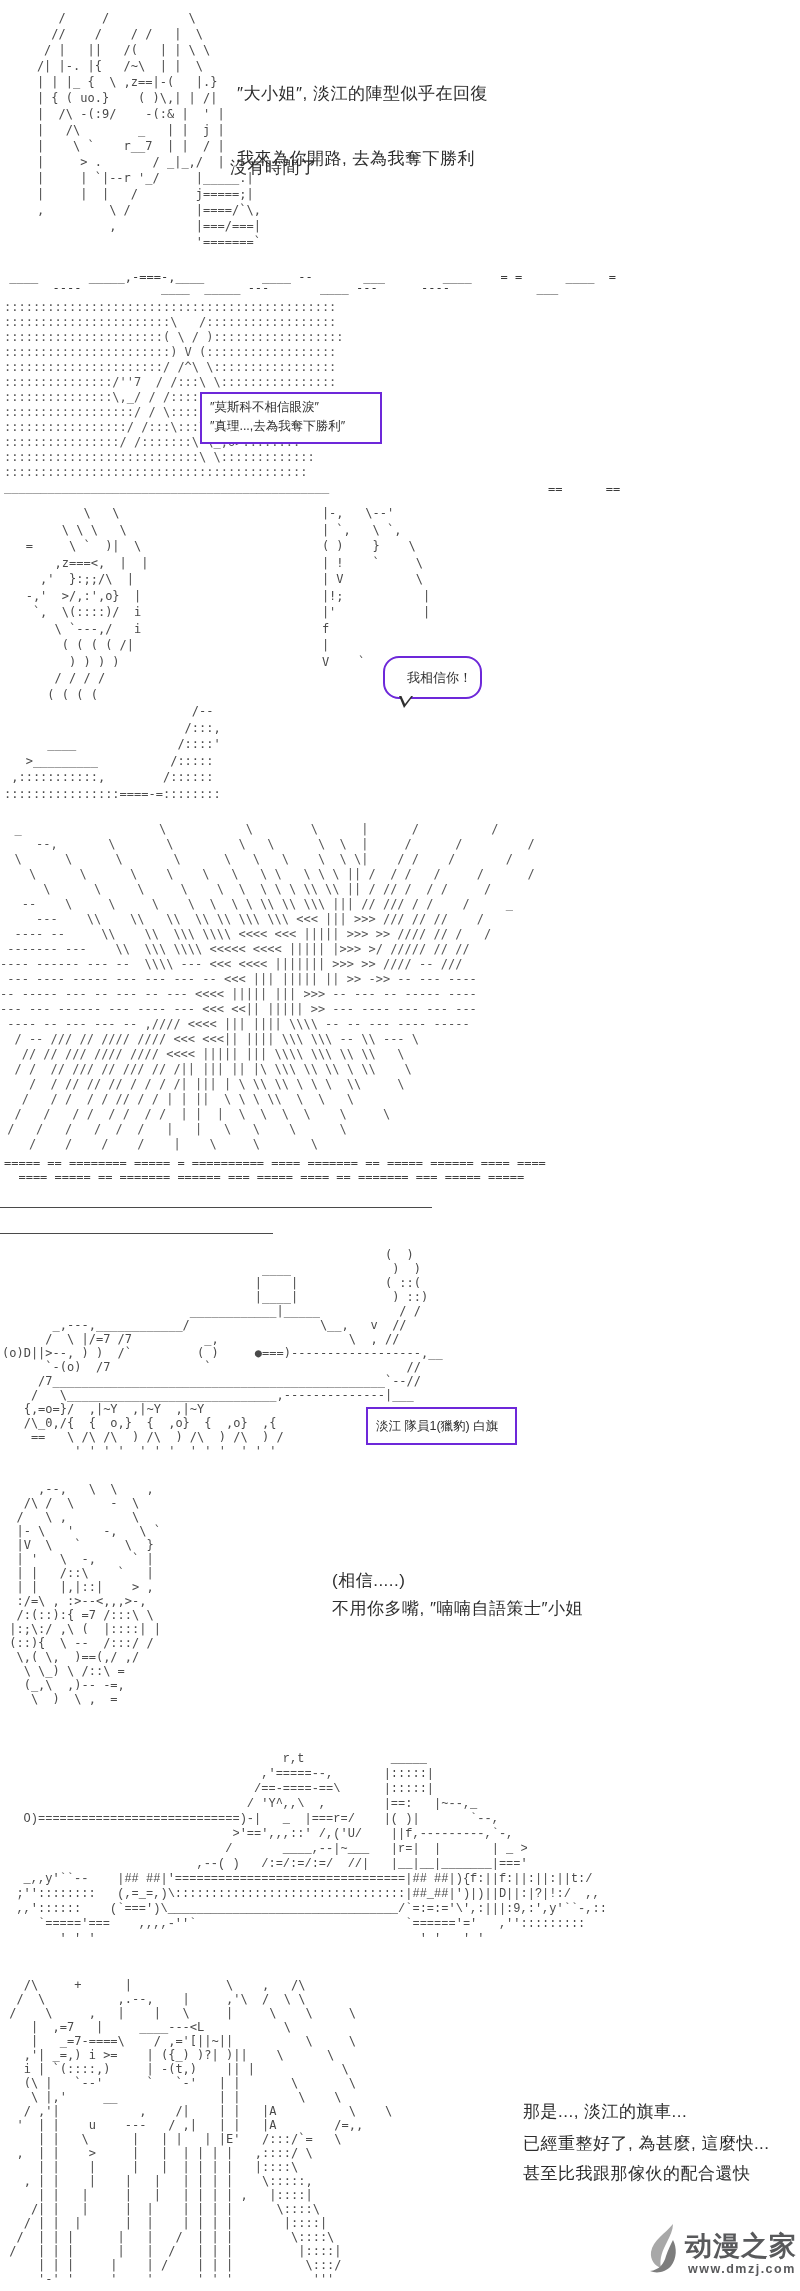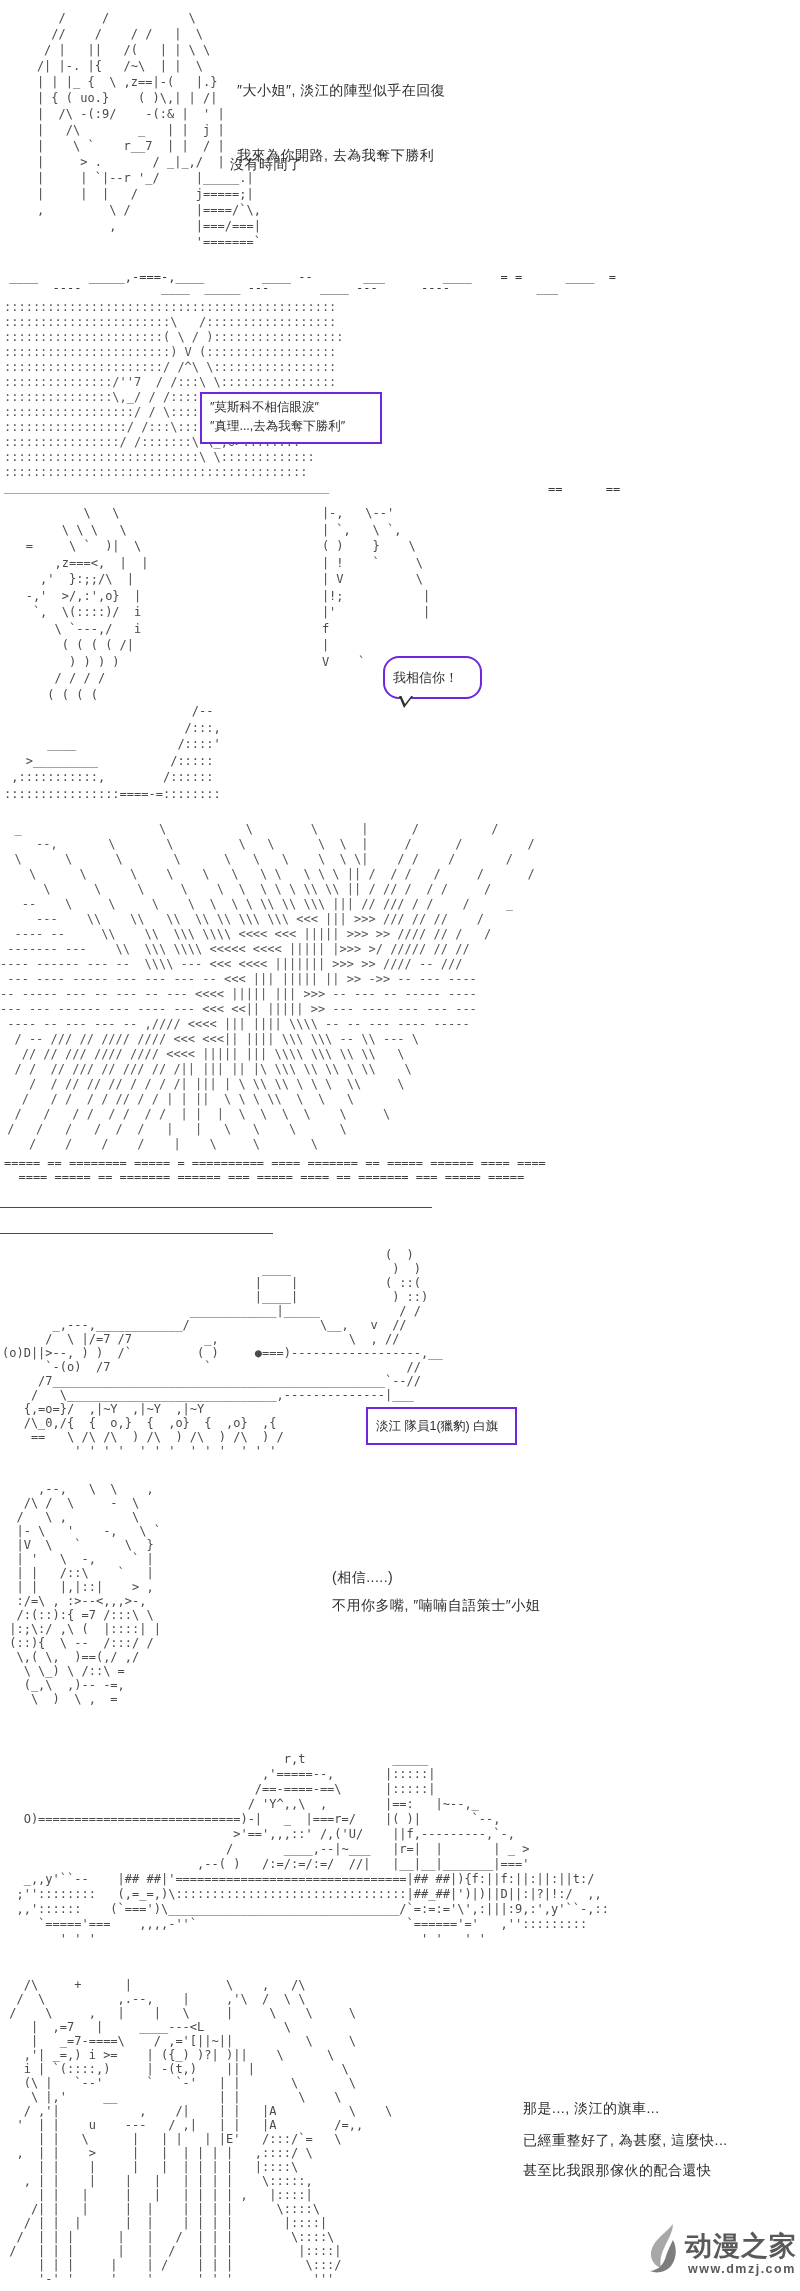--- a/index.html
+++ b/index.html
@@ -14,38 +14,38 @@
   }
   #art1{left:8px;top:10px;line-height:16px;}
   #divider-top{left:2px;top:272px;color:#3a3a3a;line-height:11px;}
   #art2{left:4px;top:300px;line-height:15px;color:#555;}
   #eq-marks{left:548px;top:482px;color:#3a3a3a;}
   #art3{left:4px;top:505px;line-height:16.5px;}
   #art4{left:0px;top:822px;line-height:15px;color:#565656;}
   #burst-base{left:4px;top:1156px;line-height:14px;color:#3f3f3f;}
   #art5{left:2px;top:1248px;line-height:14px;}
   #art6{left:2px;top:1482px;line-height:14px;}
-  #art7{left:2px;top:1752px;line-height:15px;}
+  #art7{left:2px;top:1752px;line-height:15px;font-family:Liberation Mono, monospace;}
   #art8{left:2px;top:1978px;line-height:14px;}
   .hline{position:absolute;border-top:1.5px solid #4a4a4a;}
   #hline-a{left:0;top:1207px;width:432px;}
   #hline-b{left:0;top:1233px;width:273px;}
   .dlg{
     position:absolute;white-space:nowrap;color:#2d2d2d;
-    font-size:14px;letter-spacing:0.5px;
+    font-size:17px;letter-spacing:0.5px;
   }
   .bubble-rect{
     position:absolute;background:#fff;border:2px solid #6d28d9;
     color:#2d2d2d;font-size:12.5px;line-height:19px;
     padding:4px 8px;white-space:nowrap;
   }
   #bubble-moscow{left:200px;top:392px;width:162px;height:40px;}
   #bubble-believe{
     left:383px;top:656px;width:79px;height:31px;border-radius:16px;
-    text-align:left;font-size:13px;line-height:31px;
+    text-align:right;font-size:13px;line-height:31px;
   }
   .tail-outer{
     position:absolute;left:14px;bottom:-11px;width:0;height:0;
     border-left:5px solid transparent;border-right:9px solid transparent;
     border-top:12px solid #2f2f2f;
   }
   .tail-inner{
     position:absolute;left:16px;bottom:-7px;width:0;height:0;
     border-left:4px solid transparent;border-right:7px solid transparent;
     border-top:9px solid #ffffff;

